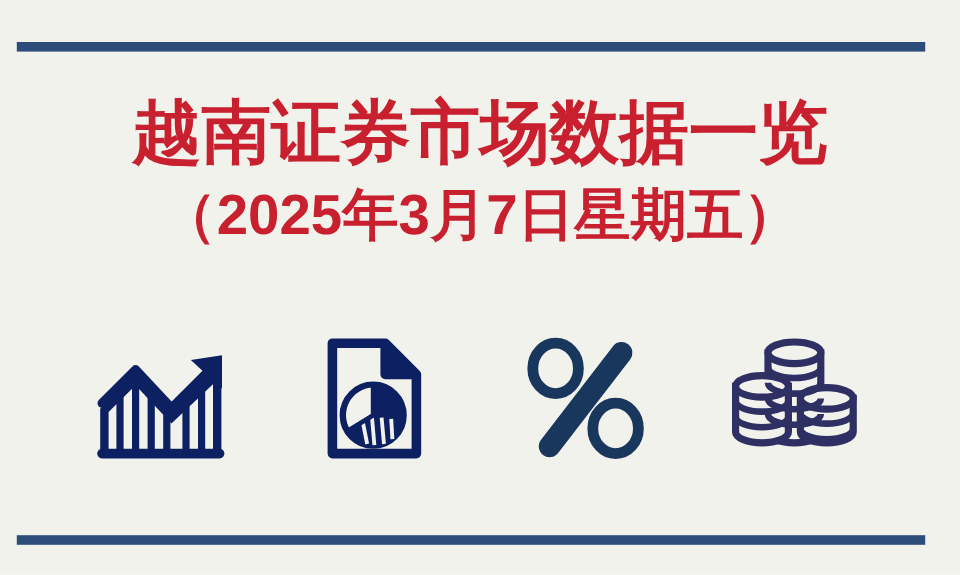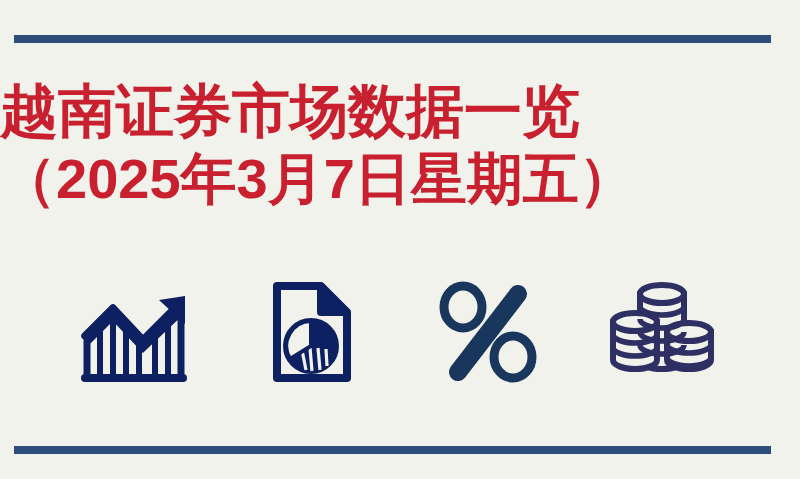--- a/index.html
+++ b/index.html
@@ -35,38 +35,39 @@
   }
   .rule.top    { top: 35px; }
   .rule.bottom { top: 446px; }
 
   
   #headline {
     position: absolute;
     top: 74px;
     left: 0;
     width: 800px;
+    text-align: center;
     user-select: none;
   }
 
   #title-line {
     display: block;
     color: #c8202e;
     font-weight: bold;
     font-size: 58px;
     line-height: 74px;
     letter-spacing: 0px;
     white-space: nowrap;
   }
 
   #subtitle-line {
     display: block;
     color: #c8202e;
     font-weight: bold;
-    font-size: 56px;
+    font-size: 47px;
     line-height: 62px;
     letter-spacing: 0px;
     white-space: nowrap;
   }
 
   
   #icon-row {
     position: absolute;
     top: 272px;
     left: 0;

